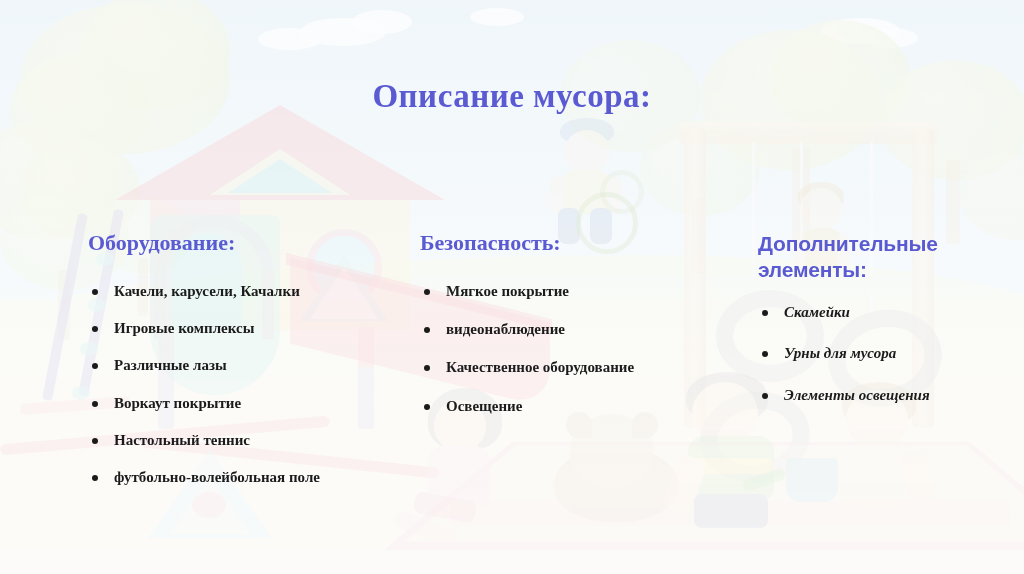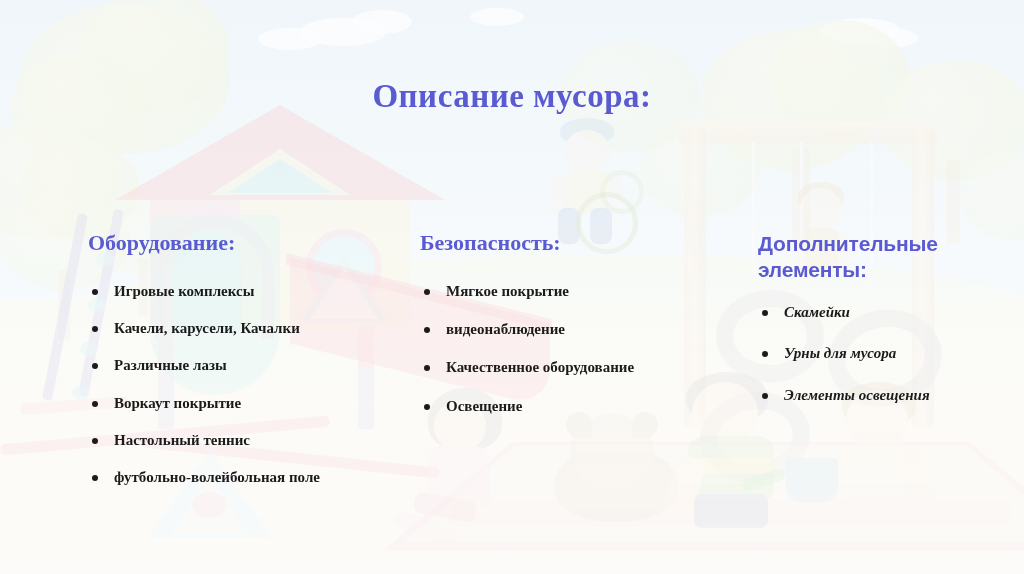--- a/index.html
+++ b/index.html
@@ -399,22 +399,22 @@
     <div class="veil2"></div>
   </div>
 
   <div class="content">
 
     <div class="slide-title">Описание мусора:</div>
 
     <div class="col" id="col-equipment">
       <div class="col-heading">Оборудование:</div>
       <ul class="items">
+        <li>Качели, карусели, Качалки</li>
         <li>Игровые комплексы</li>
-        <li>Качели, карусели, Качалки</li>
         <li>Различные лазы</li>
         <li>Воркаут покрытие</li>
         <li>Настольный теннис</li>
         <li>футбольно-волейбольная поле</li>
       </ul>
     </div>
 
     <div class="col" id="col-safety">
       <div class="col-heading">Безопасность:</div>
       <ul class="items">

